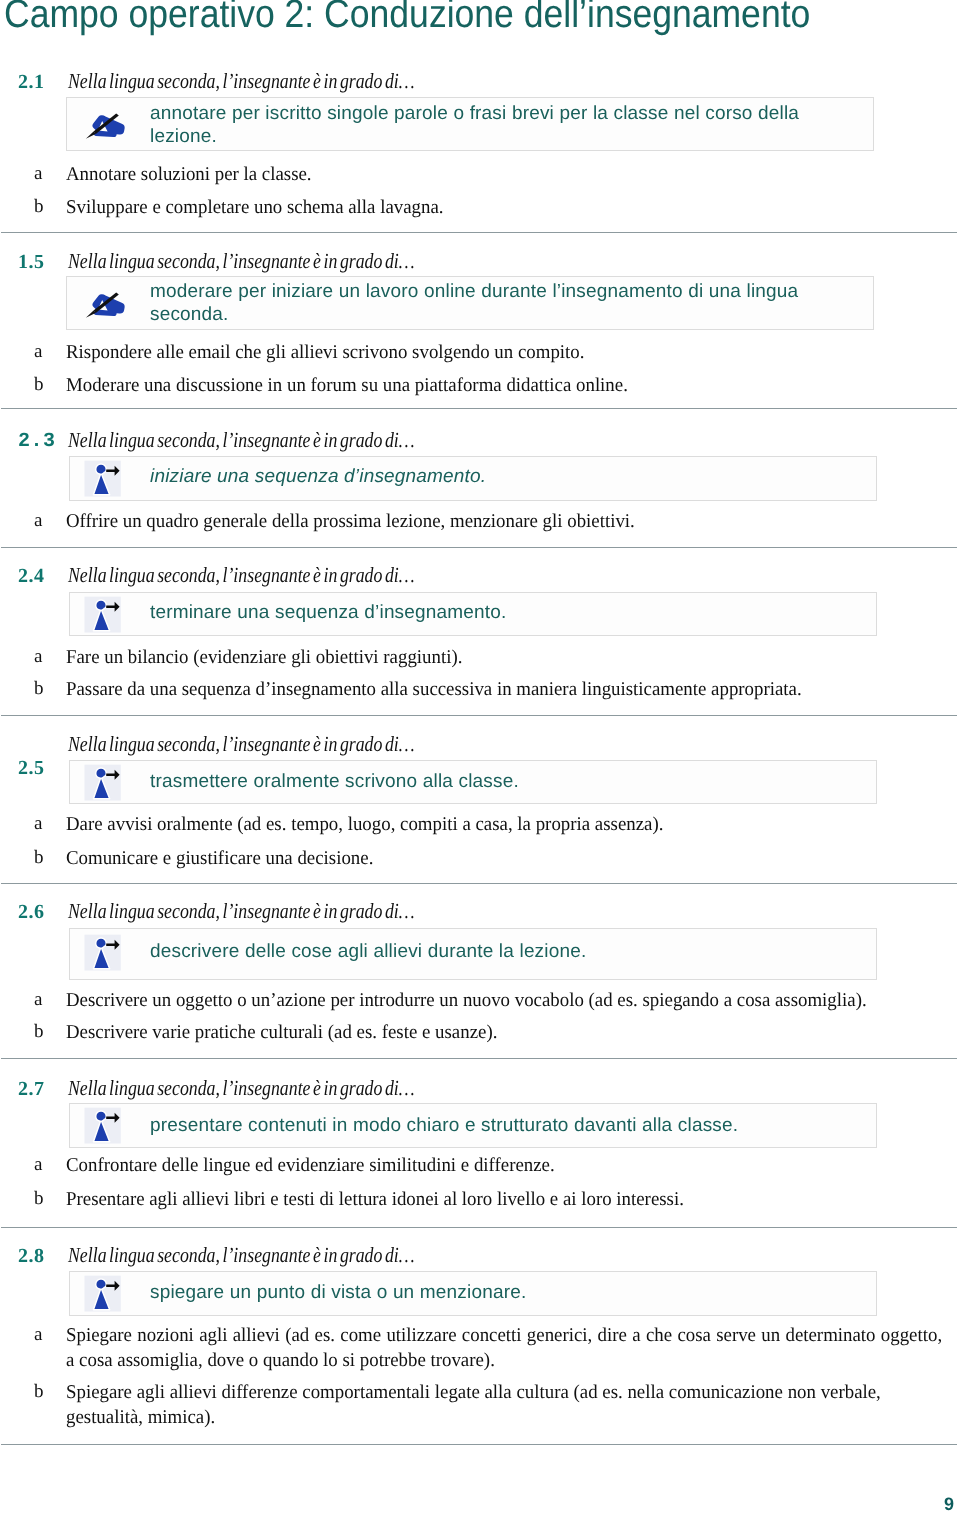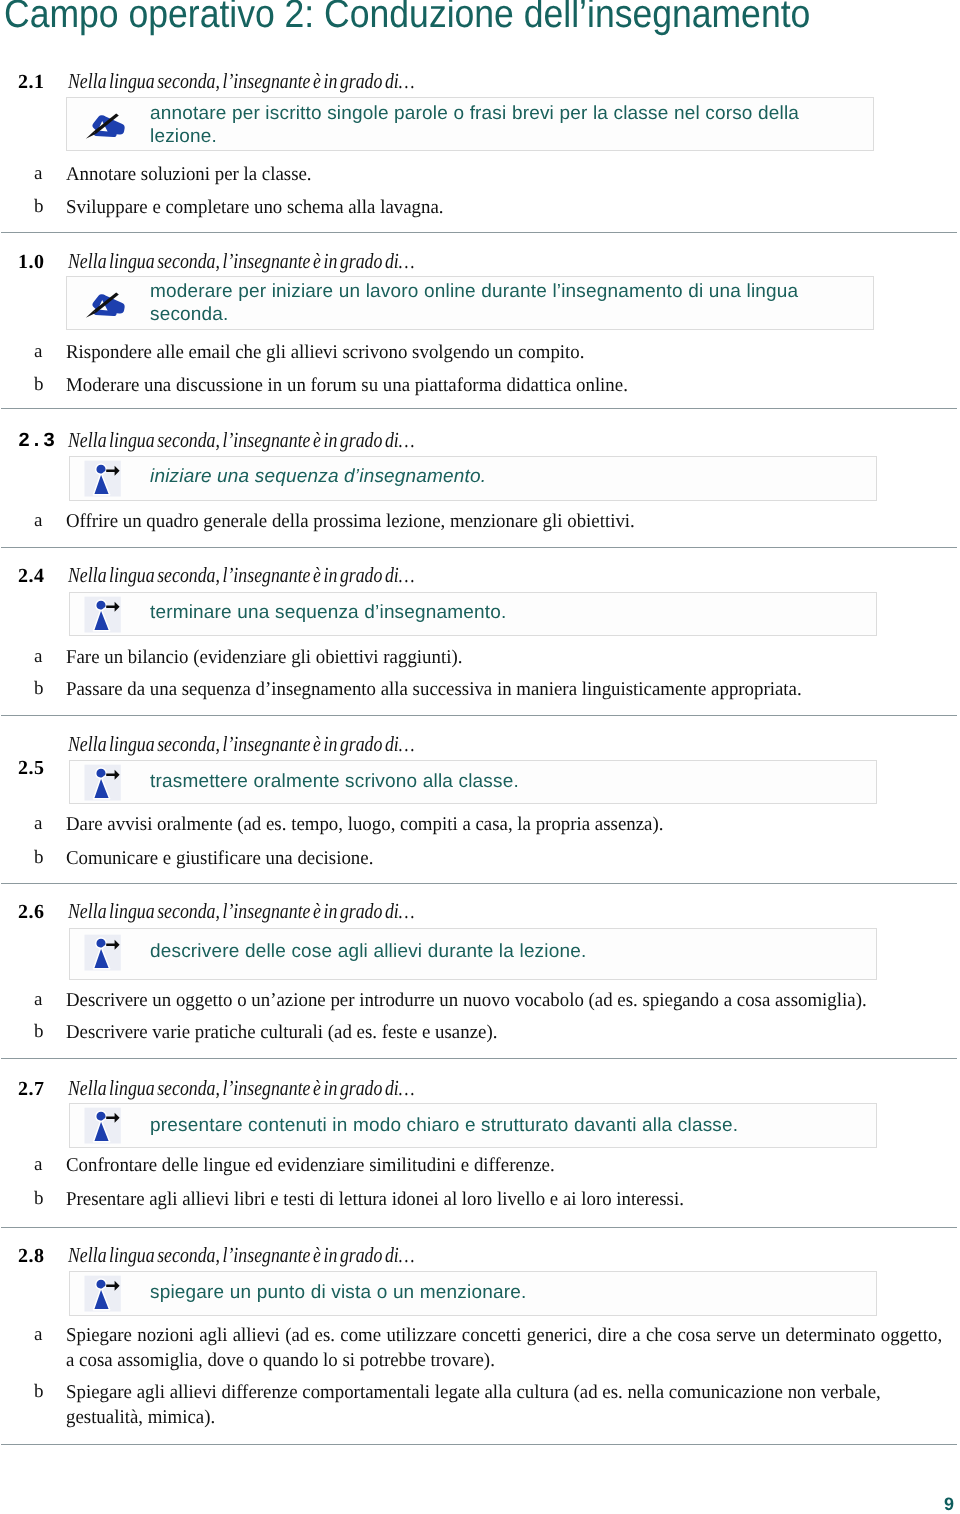--- a/index.html
+++ b/index.html
@@ -7,21 +7,21 @@
        -webkit-font-smoothing:antialiased;text-rendering:geometricPrecision;}
   .page{position:relative;width:960px;height:1294px;}
 
   .page-title{position:absolute;left:4px;top:-8px;font-family:"Liberation Sans",sans-serif;
       font-size:39.5px;color:#16635f;white-space:nowrap;
       transform:scaleX(0.9);transform-origin:left top;}
 
   .sec{position:absolute;left:0;width:960px;}
 
   .hdr-num{position:absolute;left:18px;font-family:"Liberation Serif",serif;font-weight:bold;
-      font-size:20px;color:#000000;letter-spacing:0.5px;}
+      font-size:20px;color:#0f766e;letter-spacing:0.5px;}
   .hdr-lead{position:absolute;left:68px;font-family:"Liberation Serif",serif;font-style:italic;
       font-size:21.5px;color:#111;white-space:nowrap;word-spacing:-2.3px;
       transform:scaleX(0.828);transform-origin:left top;}
 
   .box{position:absolute;left:66px;width:807px;border:1px solid #dcdcdc;background:#fdfdfd;box-sizing:border-box;}
   .boxtext{position:absolute;left:150px;font-family:"Liberation Sans",sans-serif;font-size:19px;
       color:#1a605b;line-height:23px;width:672px;letter-spacing:0.18px;}
 
   .it-l{position:absolute;left:34px;font-family:"Liberation Serif",serif;font-size:19px;color:#111;}
   .it-t{position:absolute;left:66px;font-family:"Liberation Serif",serif;font-size:19.5px;
@@ -49,21 +49,21 @@
       <path d="M32.2 9.5 L34.8 11.6 L12.1 29.7 L9.5 27.6 Z" fill="#121212"></path>
       <path d="M9.5 27.6 L12.1 29.7 L1.8 34.8 Z" fill="#121212"></path>
     </svg></div>
         <div class="boxtext" style="top: 102px;">annotare per iscritto singole parole o frasi brevi per la classe nel corso della lezione.</div>
         <div class="it-l" style="top: 163px;">a</div>
         <div class="it-t" style="top: 162px; width: 906px;">Annotare soluzioni per la classe.</div>
         <div class="it-l" style="top: 196px;">b</div>
         <div class="it-t" style="top: 195px; width: 906px;">Sviluppare e completare uno schema alla lavagna.</div>
       </div>
       <div class="sec" style="top: 0px;">
-        <div class="hdr-num" style="top: 251px;">1.0</div>
+        <div class="hdr-num" style="top: 251px;">1.5</div>
         <div class="hdr-lead" style="top: 249px;">Nella lingua seconda, l’insegnante è in grado di…</div>
         <div class="box" style="top: 276px; left: 66px; width: 808px; height: 54px;"></div>
         <div class="ico" style="top: 283px; left: 84px;"><svg viewBox="0 0 44 40" width="44" height="40" aria-hidden="true">
       <path d="M18.0 11.2 C16.7 11.0 15.6 11.5 14.7 12.5 L9.4 19.3 C8.1 21.0 8.1 22.4 9.3 23.7 L11.6 26.0 L10.1 29.6 C9.6 30.9 10.2 31.8 11.7 32.0 L29.4 33.1 C31.0 33.2 32.0 32.7 32.4 31.4 L32.7 30.2 L35.4 30.5 C37.9 30.8 39.6 29.6 40.1 27.2 L40.6 24.4 C41.0 22.3 40.2 20.9 38.3 20.0 L21.5 12.4 C20.4 11.7 19.2 11.3 18.0 11.2 Z M18.2 17.1 L23.6 27.4 L13.8 26.6 Z" fill="#1d3fae" fill-rule="evenodd"></path>
       <path d="M32.2 9.5 L34.8 11.6 L12.1 29.7 L9.5 27.6 Z" fill="#121212"></path>
       <path d="M9.5 27.6 L12.1 29.7 L1.8 34.8 Z" fill="#121212"></path>
     </svg></div>
         <div class="boxtext" style="top: 280px;">moderare per iniziare un lavoro online durante l’insegnamento di una lingua seconda.</div>
         <div class="it-l" style="top: 341px;">a</div>
         <div class="it-t" style="top: 340px; width: 906px;">Rispondere alle email che gli allievi scrivono svolgendo un compito.</div>

